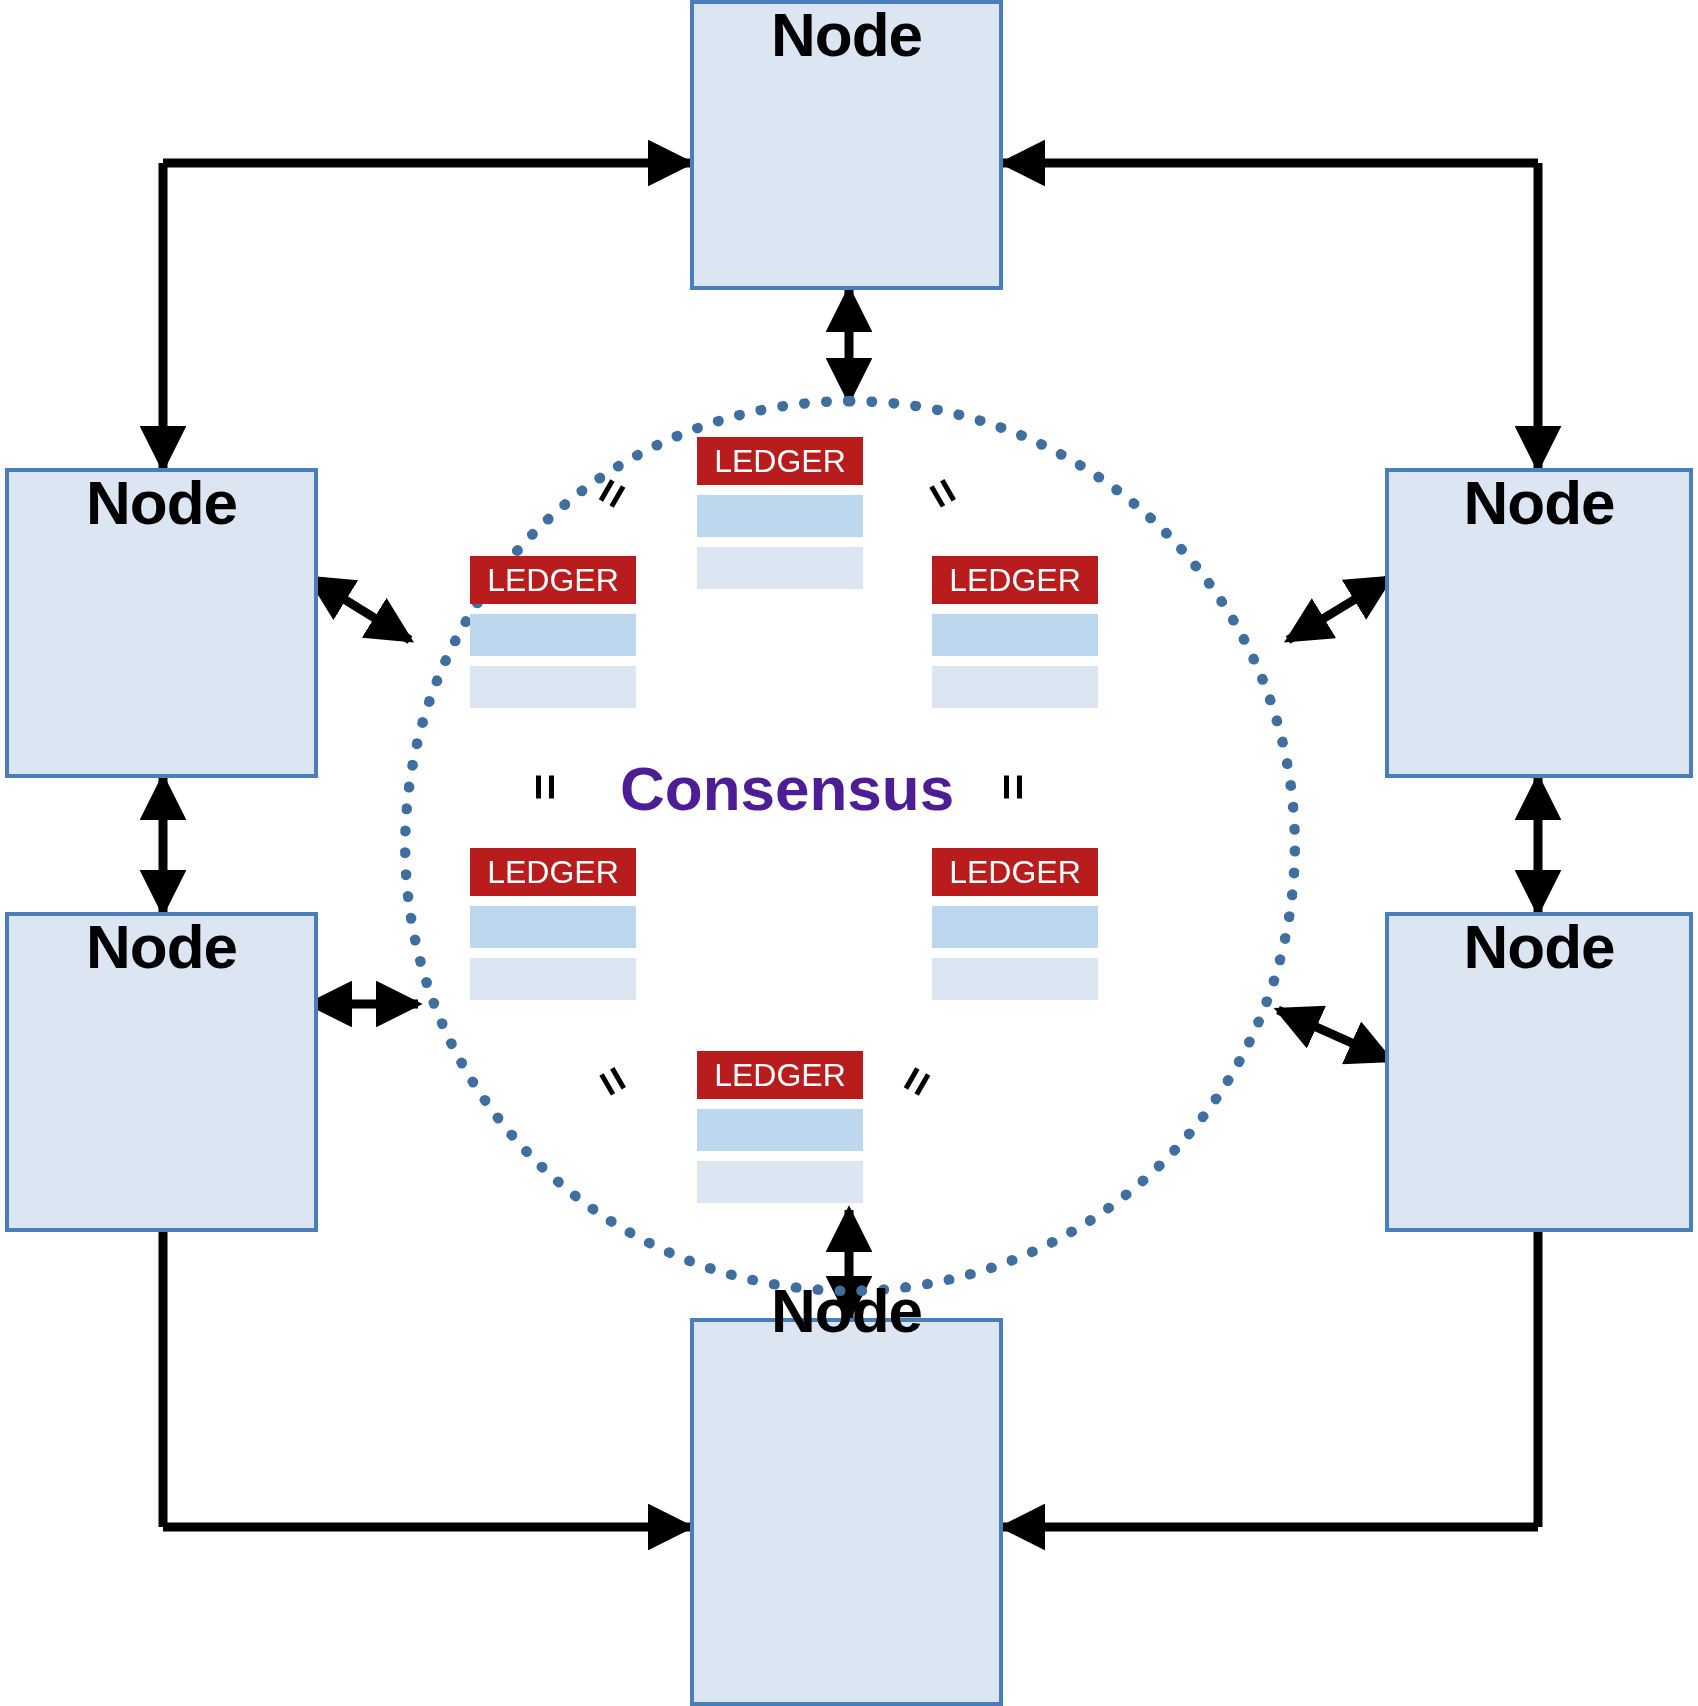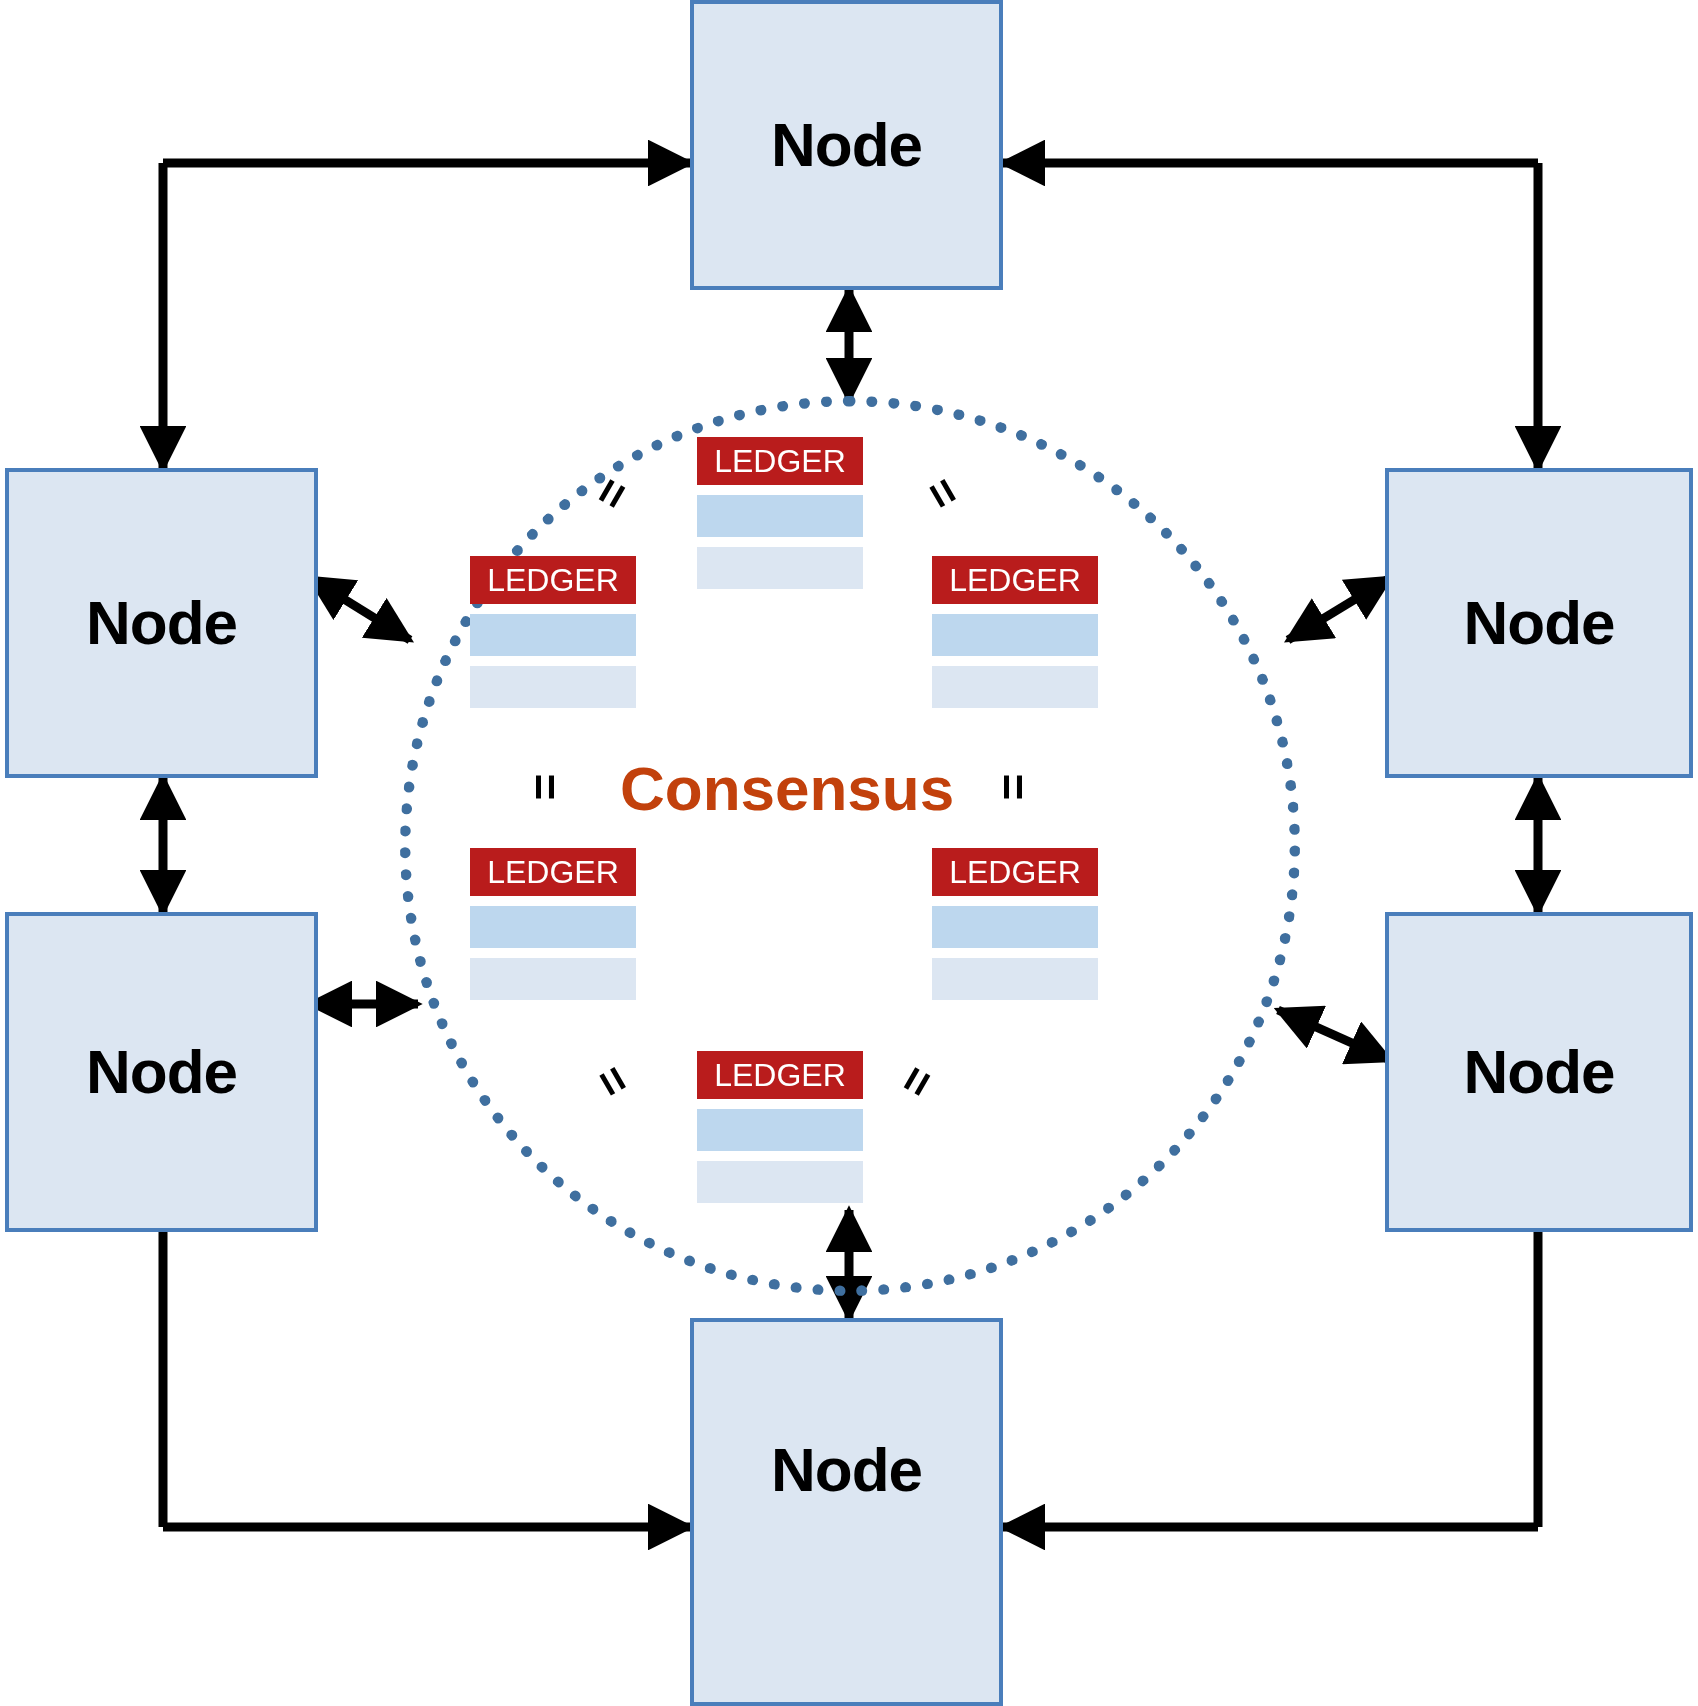--- a/index.html
+++ b/index.html
@@ -24,21 +24,21 @@
     width: 1698px;
     height: 1706px;
     pointer-events: none;
   }
   .node-box {
     position: absolute;
     box-sizing: border-box;
     background: #dce6f2;
     border: 4px solid #4a7ebb;
     display: flex;
-    align-items: center;
+    align-items: flex-start;
     justify-content: center;
     z-index: 5;
   }
   .node-label {
     font-family: "Liberation Sans", sans-serif;
     font-weight: bold;
     font-size: 62px;
     color: #000000;
     letter-spacing: -1px;
     line-height: 1;
@@ -75,21 +75,21 @@
     height: 10px;
   }
   .row-mid  { background: #bdd7ee; }
   .row-light{ background: #dce6f2; }
 
   .consensus-label {
     position: absolute;
     font-family: "Liberation Sans", sans-serif;
     font-weight: bold;
     font-size: 62px;
-    color: #c2410c;
+    color: #4c1d95;
     white-space: nowrap;
     z-index: 6;
     line-height: 1;
   }
   .eq-mark {
     position: absolute;
     z-index: 6;
     color: #000000;
     font-family: "Liberation Sans", sans-serif;
     font-weight: bold;

